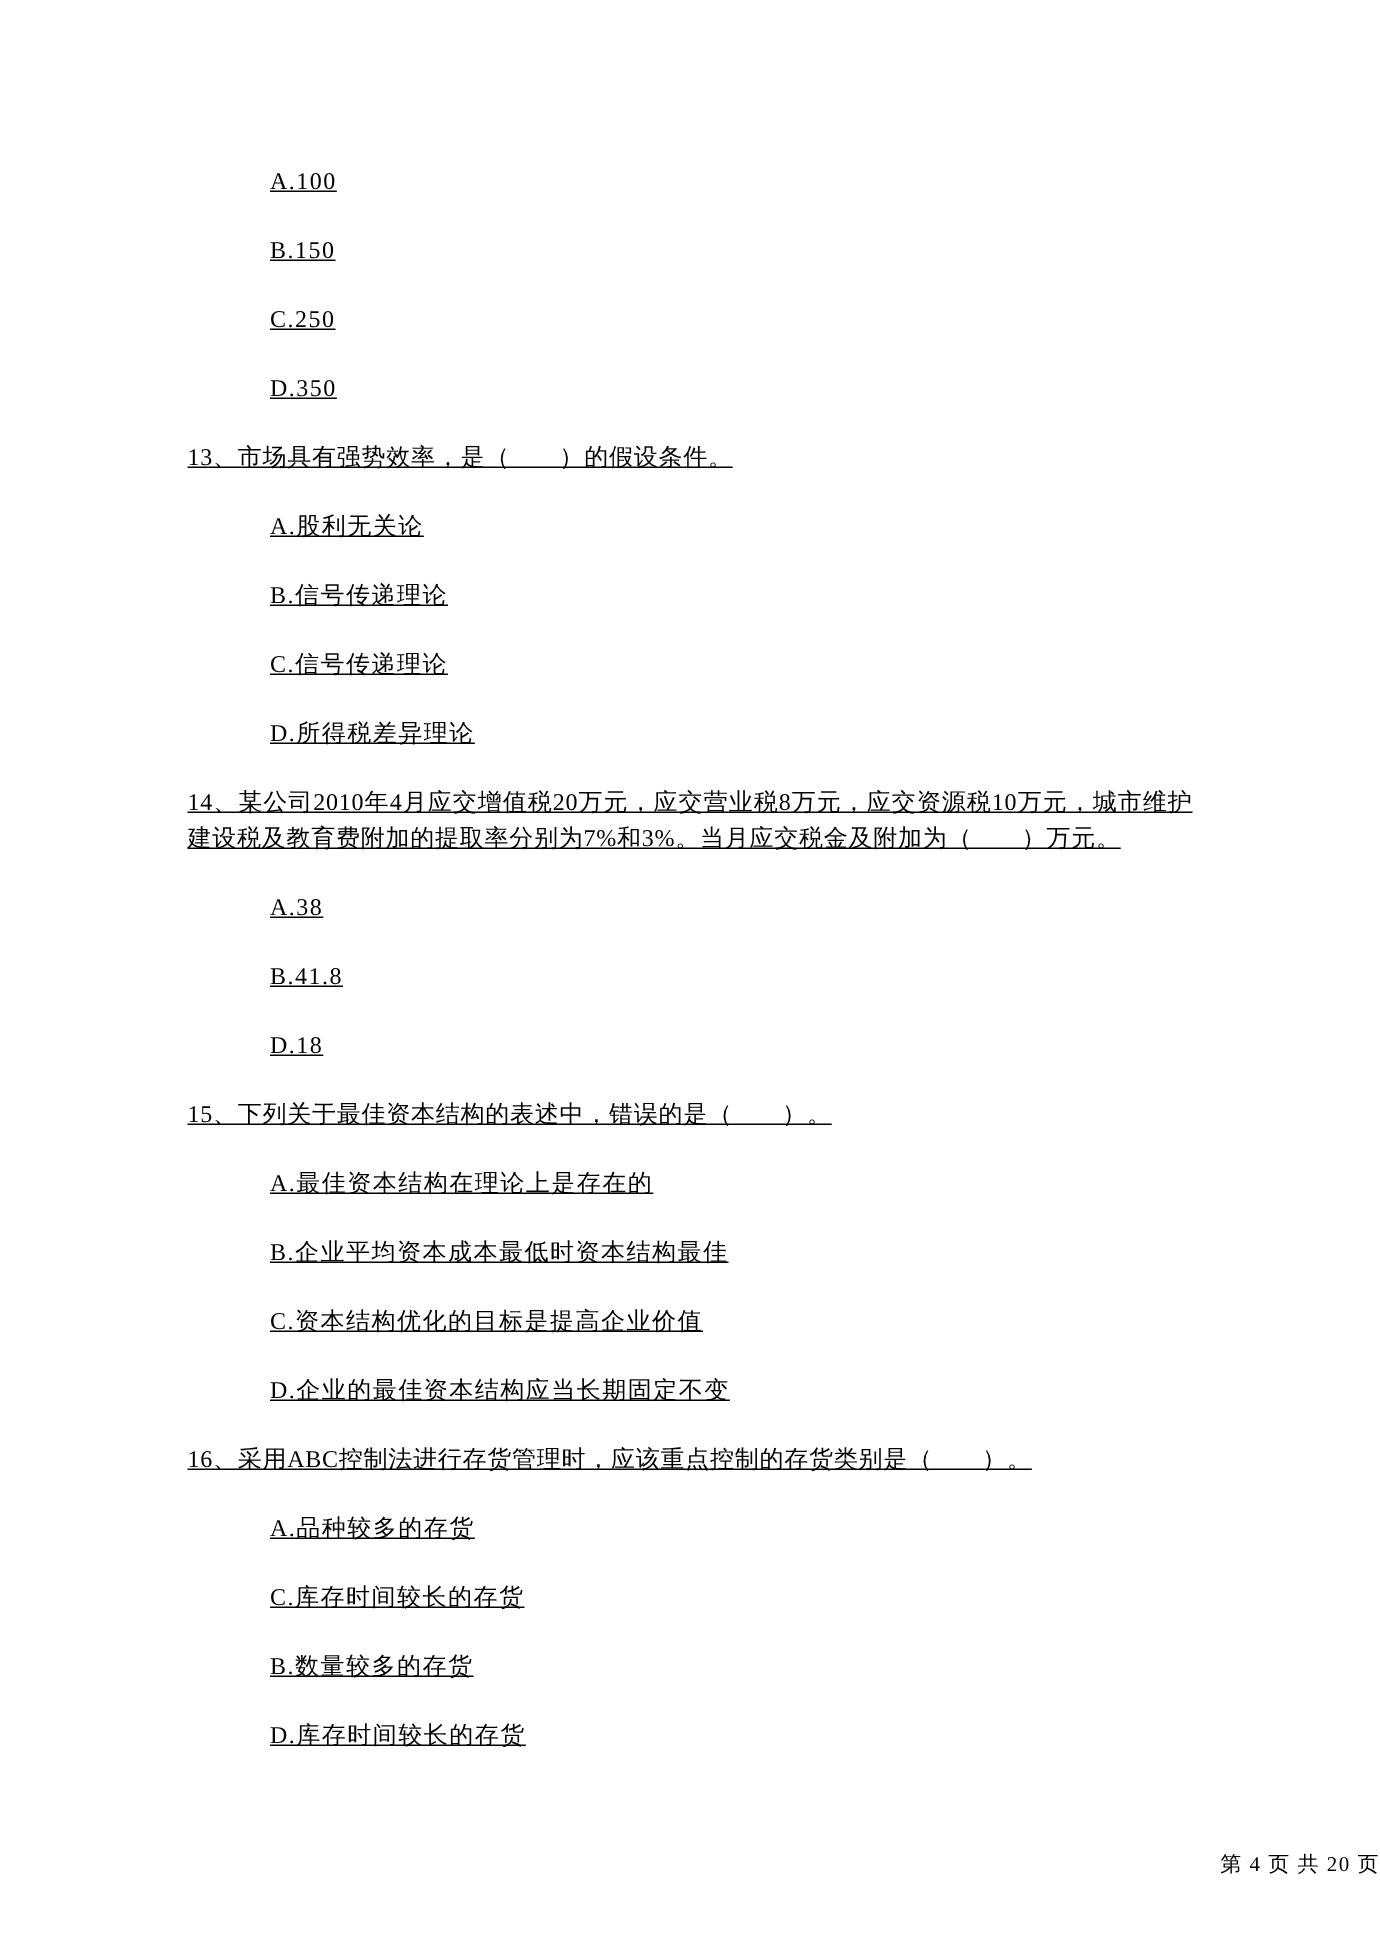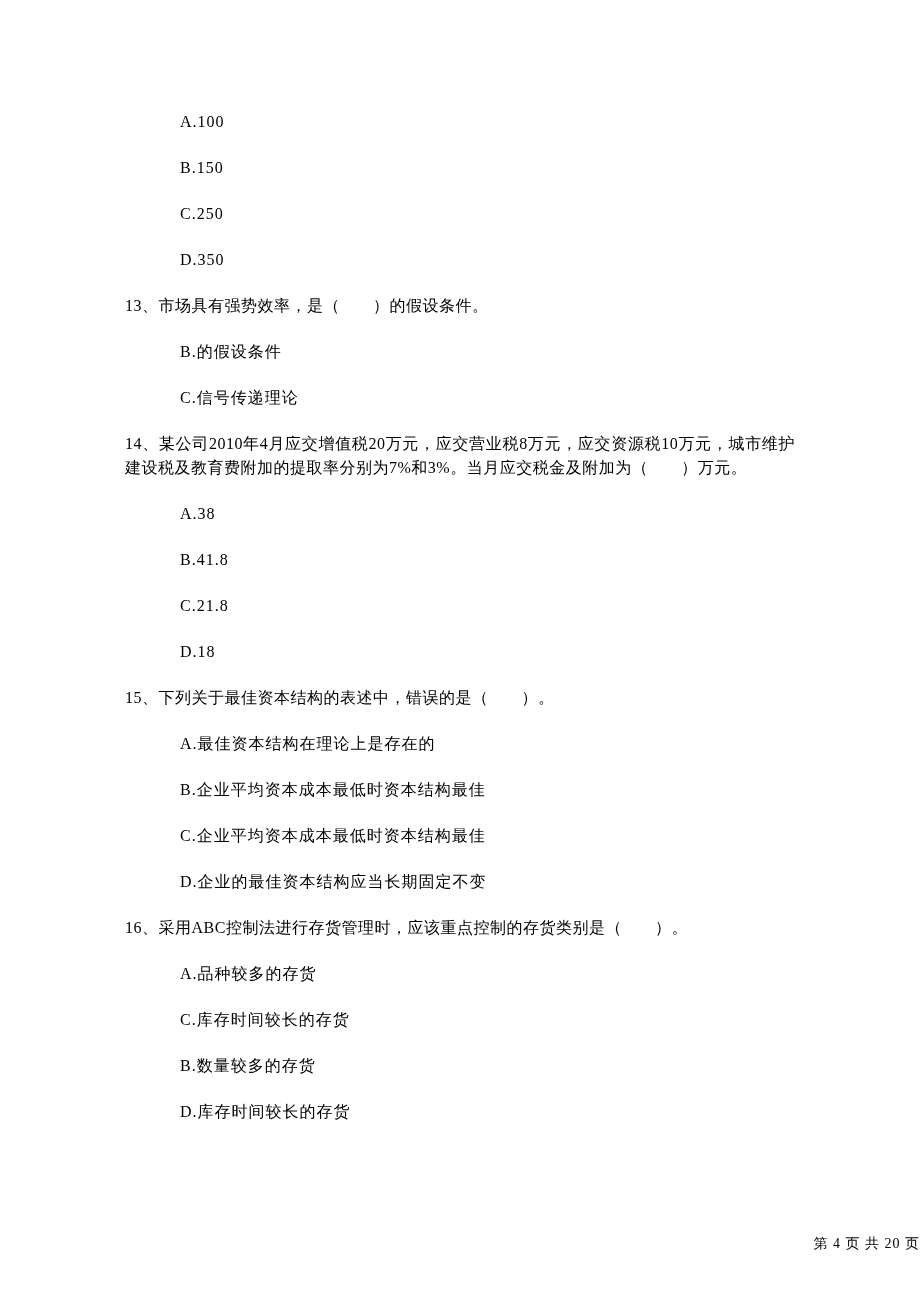--- a/index.html
+++ b/index.html
@@ -10,20 +10,21 @@
     font-size: 16px;
     color: #000;
     line-height: 1.5;
   }
   .page {
     width: 920px;
     height: 1302px;
     box-sizing: border-box;
     padding: 110px 125px 40px 125px;
     position: relative;
+    text-decoration: underline;
   }
   .option {
     margin-left: 55px;
     margin-bottom: 22px;
     letter-spacing: 1px;
   }
   .question {
     margin-bottom: 22px;
     margin-top: 4px;
     text-align: justify;
@@ -42,33 +43,34 @@
 </head>
 <body>
 <div class="page">
 
 <div class="option">A.100</div>
 <div class="option">B.150</div>
 <div class="option">C.250</div>
 <div class="option">D.350</div>
 
 <div class="question">13、市场具有强势效率，是（　　）的假设条件。</div>
-<div class="option">B.的假设条件</div>
+<div class="option">A.股利无关论</div>
+<div class="option">B.信号传递理论</div>
 <div class="option">C.信号传递理论</div>
+<div class="option">D.所得税差异理论</div>
 
 <div class="question">14、某公司2010年4月应交增值税20万元，应交营业税8万元，应交资源税10万元，城市维护建设税及教育费附加的提取率分别为7%和3%。当月应交税金及附加为（　　）万元。</div>
 <div class="option">A.38</div>
 <div class="option">B.41.8</div>
-<div class="option">C.21.8</div>
 <div class="option">D.18</div>
 
 <div class="question">15、下列关于最佳资本结构的表述中，错误的是（　　）。</div>
 <div class="option">A.最佳资本结构在理论上是存在的</div>
 <div class="option">B.企业平均资本成本最低时资本结构最佳</div>
-<div class="option">C.企业平均资本成本最低时资本结构最佳</div>
+<div class="option">C.资本结构优化的目标是提高企业价值</div>
 <div class="option">D.企业的最佳资本结构应当长期固定不变</div>
 
 <div class="question">16、采用ABC控制法进行存货管理时，应该重点控制的存货类别是（　　）。</div>
 <div class="option">A.品种较多的存货</div>
 <div class="option">C.库存时间较长的存货</div>
 <div class="option">B.数量较多的存货</div>
 <div class="option">D.库存时间较长的存货</div>
 
 <div class="footer">第 4 页 共 20 页</div>
 

